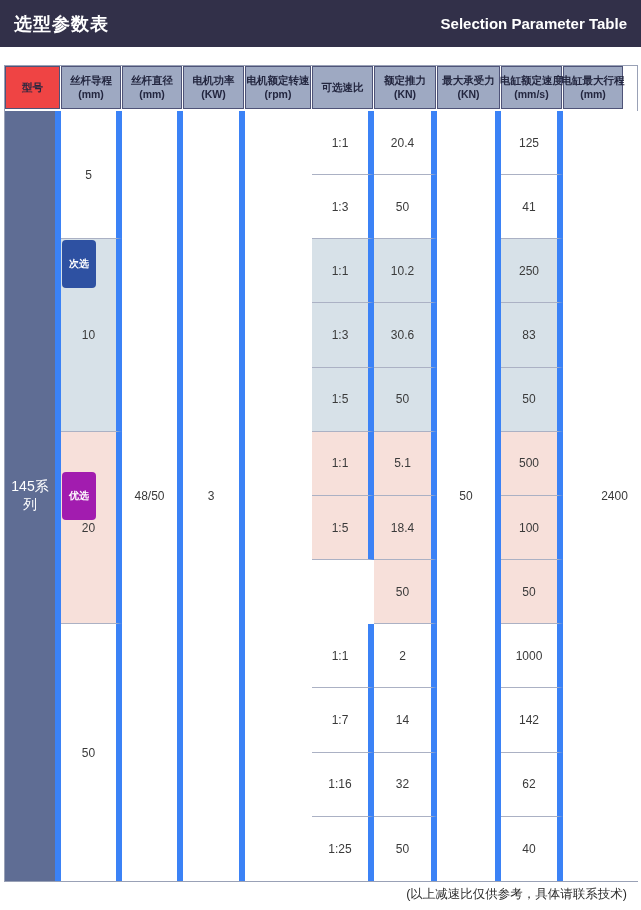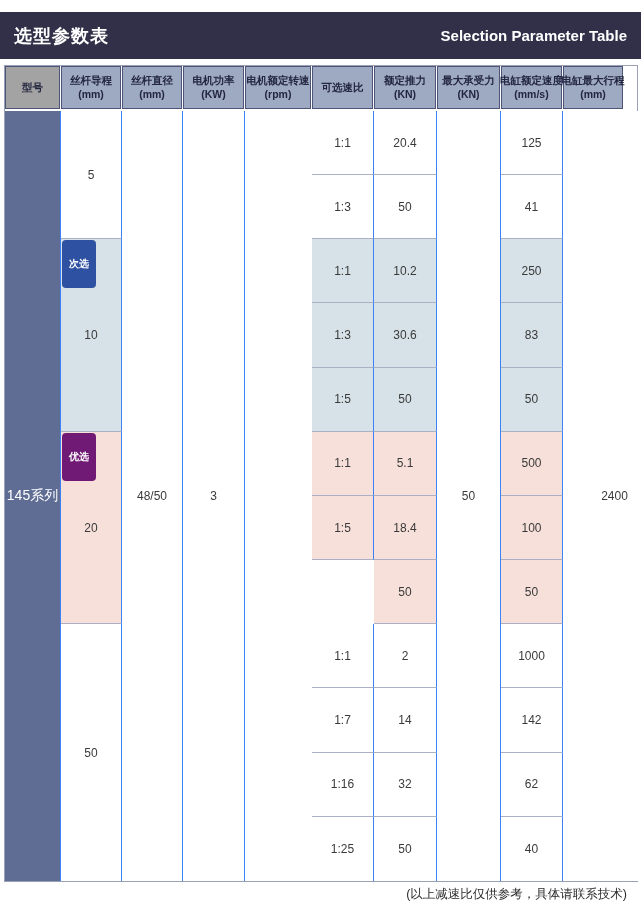--- a/index.html
+++ b/index.html
@@ -5,21 +5,21 @@
   * { margin:0; padding:0; box-sizing:border-box; }
   html,body { width:641px; height:910px; }
   body {
     background:#ffffff;
     font-family:"Liberation Sans","DejaVu Sans",sans-serif;
     position:relative;
     overflow:hidden;
   }
   
   .topbar {
-    position:absolute; top:12px; left:0; width:641px; height:47px;
+    position:absolute; top:0; left:0; width:641px; height:47px;
     background:#323049;
     display:flex; align-items:center; justify-content:space-between;
     padding:0 14px;
   }
   .title-cn { color:#ffffff; font-size:18px; font-weight:bold; letter-spacing:1px; }
   .title-en { color:#ffffff; font-size:15px; font-weight:bold; }
 
   
   .ptable {
     position:absolute; top:65px; left:4px;
@@ -32,46 +32,46 @@
   }
   .hcell {
     grid-row:1;
     background:#9ea9c2;
     border:1px solid #4e5378;
     margin:0 1px 2px 0;
     display:flex; flex-direction:column; align-items:center; justify-content:center;
     font-size:10.5px; font-weight:bold; color:#23263f;
     line-height:1.3; text-align:center; white-space:nowrap;
   }
-  .hcell.model-h { background:#a3a3a3; }
+  .hcell.model-h { background:#ef4444; }
   .cell {
     position:relative;
     display:flex; align-items:center; justify-content:center;
     font-size:12px; color:#3a3a3a;
     background:#ffffff;
-    border-right:1px solid #3b82f6;
+    border-right:6px solid #3b82f6;
     border-bottom:1px solid #abb1c4;
     text-align:center;
   }
   .cell.last-col { border-right:none;margin-left:28px; }
   .cell.last-row { border-bottom:none; }
   .model-cell {
     grid-column:1; grid-row:2 / span 12;
     background:#5f6d94; color:#ffffff; font-size:14px;
   }
   .blue { background:#d7e1e8; }
   .pink { background:#f7e0da; }
   .badge {
     position:absolute; top:1px; left:1px;
     color:#ffffff; font-size:10px; font-weight:bold;
     padding:18px 7px; border-radius:4px; line-height:1.2;
     white-space:nowrap;
   }
   .badge-blue { background:#2e51a2; }
-  .badge-orange { background:#701a75; }
+  .badge-orange { background:#a21caf;margin-top:39px; }
 
   .footnote {
     position:absolute; top:886px; right:14px;
     font-size:12.5px; color:#2b2b2b;
   }
 </style>
 </head>
 <body>
 
 <header class="topbar">

